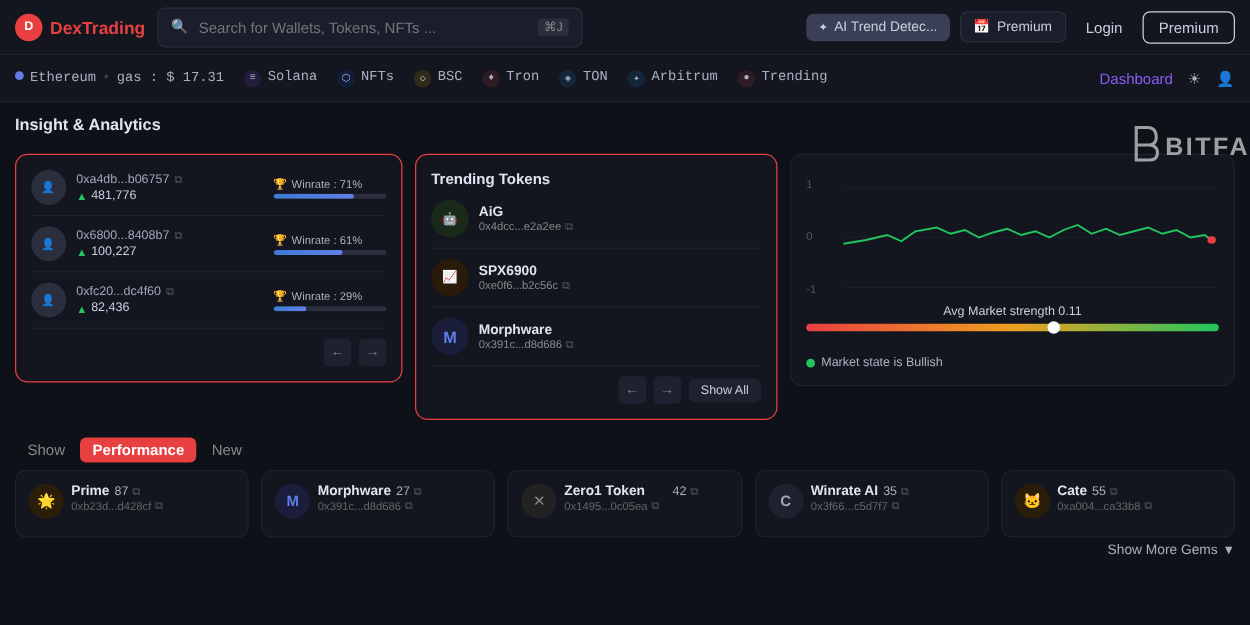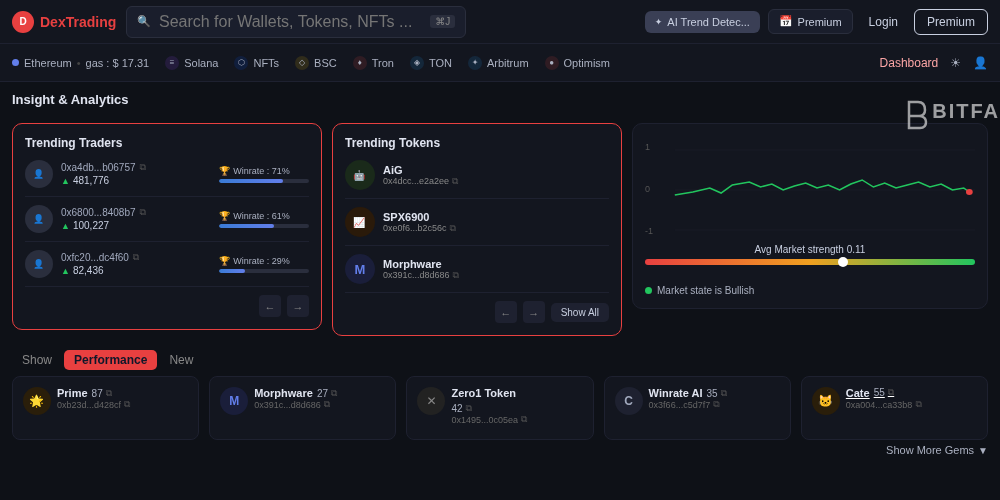--- a/index.html
+++ b/index.html
@@ -49,21 +49,21 @@
       padding: 0 10px;
       height: 32px;
       gap: 8px;
       max-width: 340px;
     }
     .search-bar input {
       background: transparent;
       border: none;
       outline: none;
       color: #f97316;
-      font-size: 16px;
+      font-size: 12px;
       flex: 1;
     }
     .search-kbd {
       background: #2a2e3d;
       color: #888;
       border-radius: 3px;
       padding: 1px 5px;
       font-size: 10px;
     }
     .nav-buttons {
@@ -116,47 +116,47 @@
       align-items: center;
       background: #13161f;
       padding: 0 12px;
       height: 38px;
       border-bottom: 1px solid #1e2130;
       gap: 16px;
       overflow: hidden;
     }
     .chain-item {
       display: flex;
-      align-items: center;
       gap: 5px;
       color: #aab0c0;
       font-size: 11px;
       white-space: nowrap;
       cursor: pointer;
+      font-family: Liberation Mono, monospace;
     }
     .chain-dot {
       width: 7px; height: 7px;
       border-radius: 50%;
       background: #627eea;
     }
     .chain-icon {
       width: 14px; height: 14px;
       border-radius: 50%;
       display: flex; align-items: center; justify-content: center;
       font-size: 8px;
     }
     .chain-sep { color: #444; }
     .chain-bar-right {
       margin-left: auto;
       display: flex;
       align-items: center;
       gap: 12px;
     }
     .dashboard-btn {
-      color: #fca5a5;
+      color: #8b5cf6;
       font-size: 12px;
       cursor: pointer;
     }
 
     
     .main {
       padding: 10px 12px;
       display: flex;
       flex-direction: column;
       gap: 10px;
@@ -365,21 +365,21 @@
       background: transparent;
       border: none;
       color: #888;
       font-size: 12px;
       cursor: pointer;
       padding: 3px 10px;
       border-radius: 5px;
     }
     .gem-tab.active {
       background: #e84040;
-      color: #0f172a;
+      color: #ffffff;
       font-weight: 600;
     }
     .gems-row {
       display: flex;
       gap: 10px;
       overflow: hidden;
     }
     .gem-card {
       background: #13161f;
       border: 1px solid #1e2130;
@@ -493,46 +493,45 @@
     <div class="chain-item">
       <div class="chain-icon" style="background:#2196f322">◈</div>
       <span>TON</span>
     </div>
     <div class="chain-item">
       <div class="chain-icon" style="background:#2196f322">✦</div>
       <span>Arbitrum</span>
     </div>
     <div class="chain-item">
       <div class="chain-icon" style="background:#e8404022">●</div>
-      <span>Optimism</span>
+      <span>Trending</span>
     </div>
     <div class="chain-bar-right">
       <span class="dashboard-btn">Dashboard</span>
       <span style="color:#aab0c0; cursor:pointer;">☀</span>
       <span style="color:#aab0c0; cursor:pointer;">👤</span>
     </div>
   </div>
 
   <div class="bitfa-overlay" style="position:absolute; top:100px; right:0; z-index:10; pointer-events:none;">
-    <div style="display:flex; align-items:flex-start; gap:4px; opacity:0.7;">
+    <div style="display:flex; align-items:flex-end; gap:4px; opacity:0.7;">
       <svg width="22" height="30" viewBox="0 0 22 30" fill="none">
         <path d="M3 2 L3 28 L14 28 Q20 28 20 22 Q20 17 14 16 Q19 15 19 10 Q19 2 12 2 Z" stroke="white" stroke-width="2.5" fill="none"></path>
         <line x1="3" y1="16" x2="14" y2="16" stroke="white" stroke-width="2.5"></line>
       </svg>
       <span style="font-size:20px; font-weight:900; color:#fff; letter-spacing:2px;">BITFA</span>
     </div>
   </div>
 
   <div class="main">
     <div class="section-title">Insight &amp; Analytics</div>
 
     <div class="cards-row">
 
       <div class="card traders-card">
-        <div class="card-title">Trending Traders</div>
 
         <div class="trader-row">
           <div class="avatar">👤</div>
           <div class="trader-info">
             <div class="trader-addr">
               <span>0xa4db...b06757</span>
               <span class="copy-icon">⧉</span>
             </div>
             <div class="trader-amount">
               <span style="color:#22c55e; font-size:9px;">▲</span>
@@ -719,21 +718,21 @@
                 <span style="color:#555; font-size:9px;">⧉</span>
               </div>
             </div>
           </div>
         </div>
 
         <div class="gem-card">
           <div class="gem-header">
             <div class="gem-icon" style="background:#222; color:#888;">✕</div>
             <div class="gem-info">
-              <div style="display:flex; align-items:flex-start; gap:4px;flex-direction:column;">
+              <div style="display:flex; align-items:flex-end; gap:22px;">
                 <span class="gem-name">Zero1 Token</span>
                 <span class="gem-count">
                   <span>42</span>
                   <span style="color:#555; font-size:9px;">⧉</span>
                 </span>
               </div>
               <div class="gem-addr">
                 <span>0x1495...0c05ea</span>
                 <span style="color:#555; font-size:9px;">⧉</span>
               </div>
@@ -757,21 +756,21 @@
                 <span style="color:#555; font-size:9px;">⧉</span>
               </div>
             </div>
           </div>
         </div>
 
         <div class="gem-card">
           <div class="gem-header">
             <div class="gem-icon" style="background:#2a1e0a;">🐱</div>
             <div class="gem-info">
-              <div style="display:flex; align-items:flex-start; gap:4px;text-decoration:underline;">
+              <div style="display:flex; align-items:flex-end; gap:4px;">
                 <span class="gem-name">Cate</span>
                 <span class="gem-count">
                   <span>55</span>
                   <span style="color:#555; font-size:9px;">⧉</span>
                 </span>
               </div>
               <div class="gem-addr">
                 <span>0xa004...ca33b8</span>
                 <span style="color:#555; font-size:9px;">⧉</span>
               </div>

